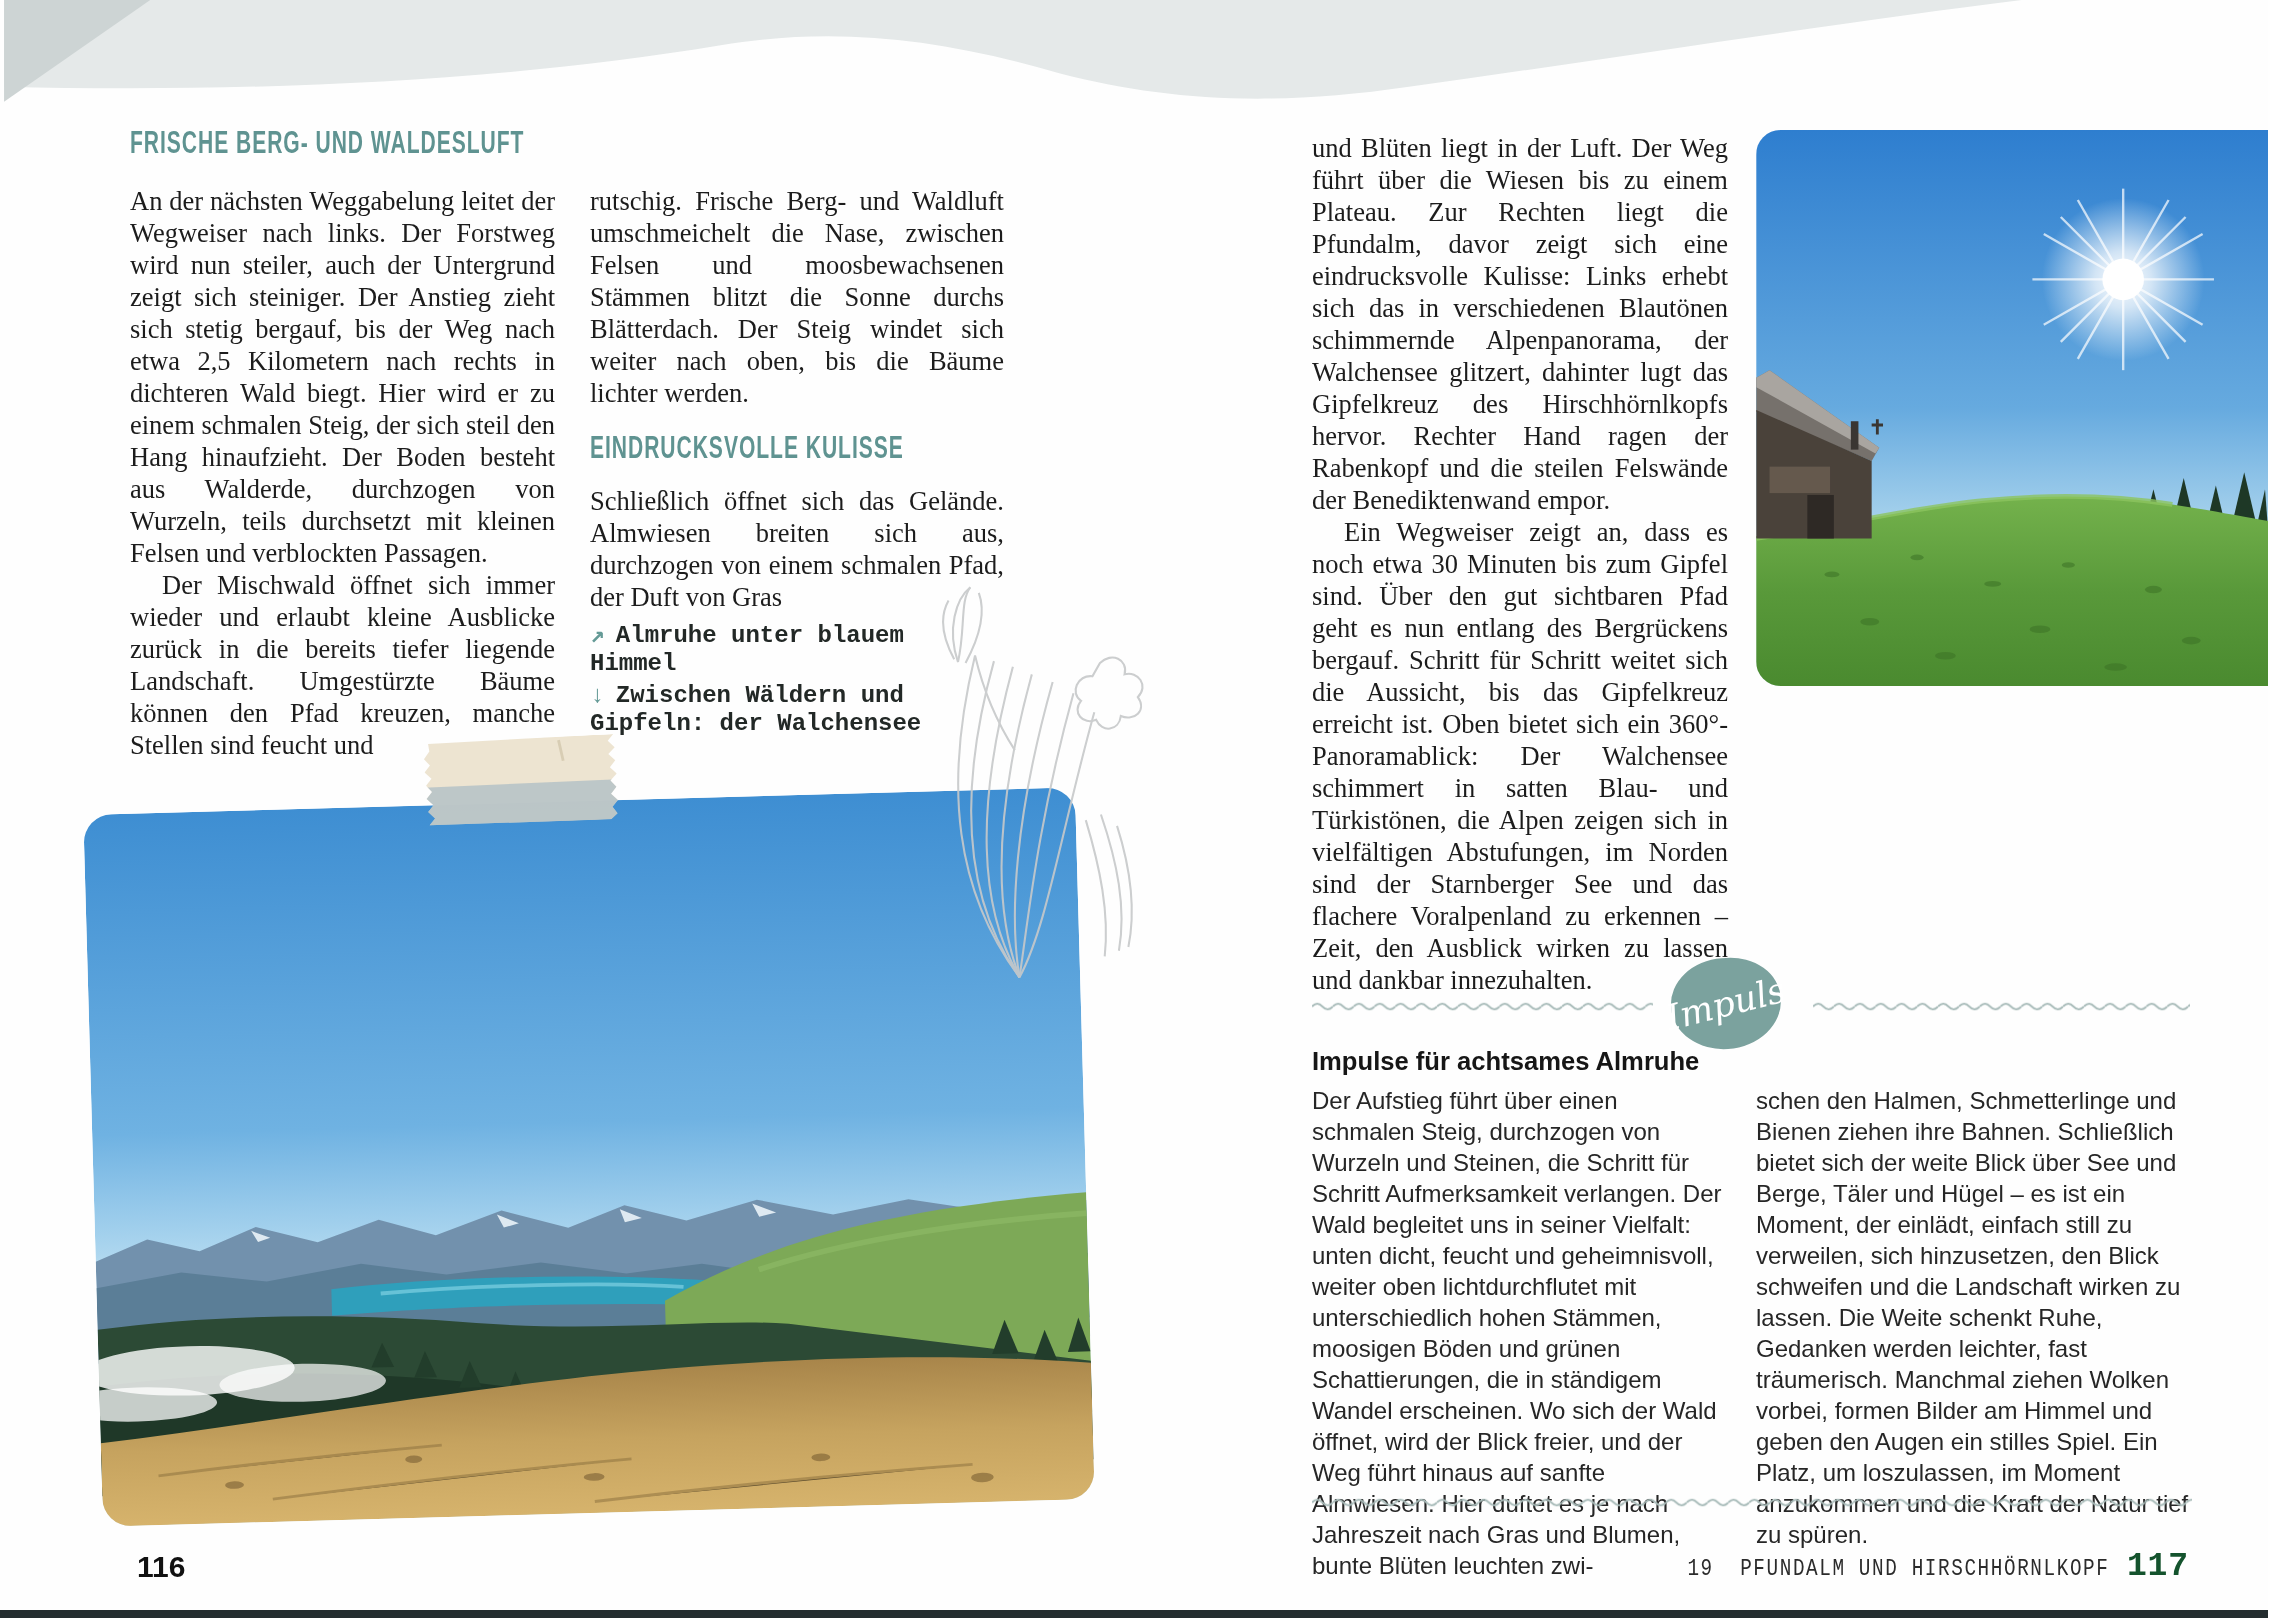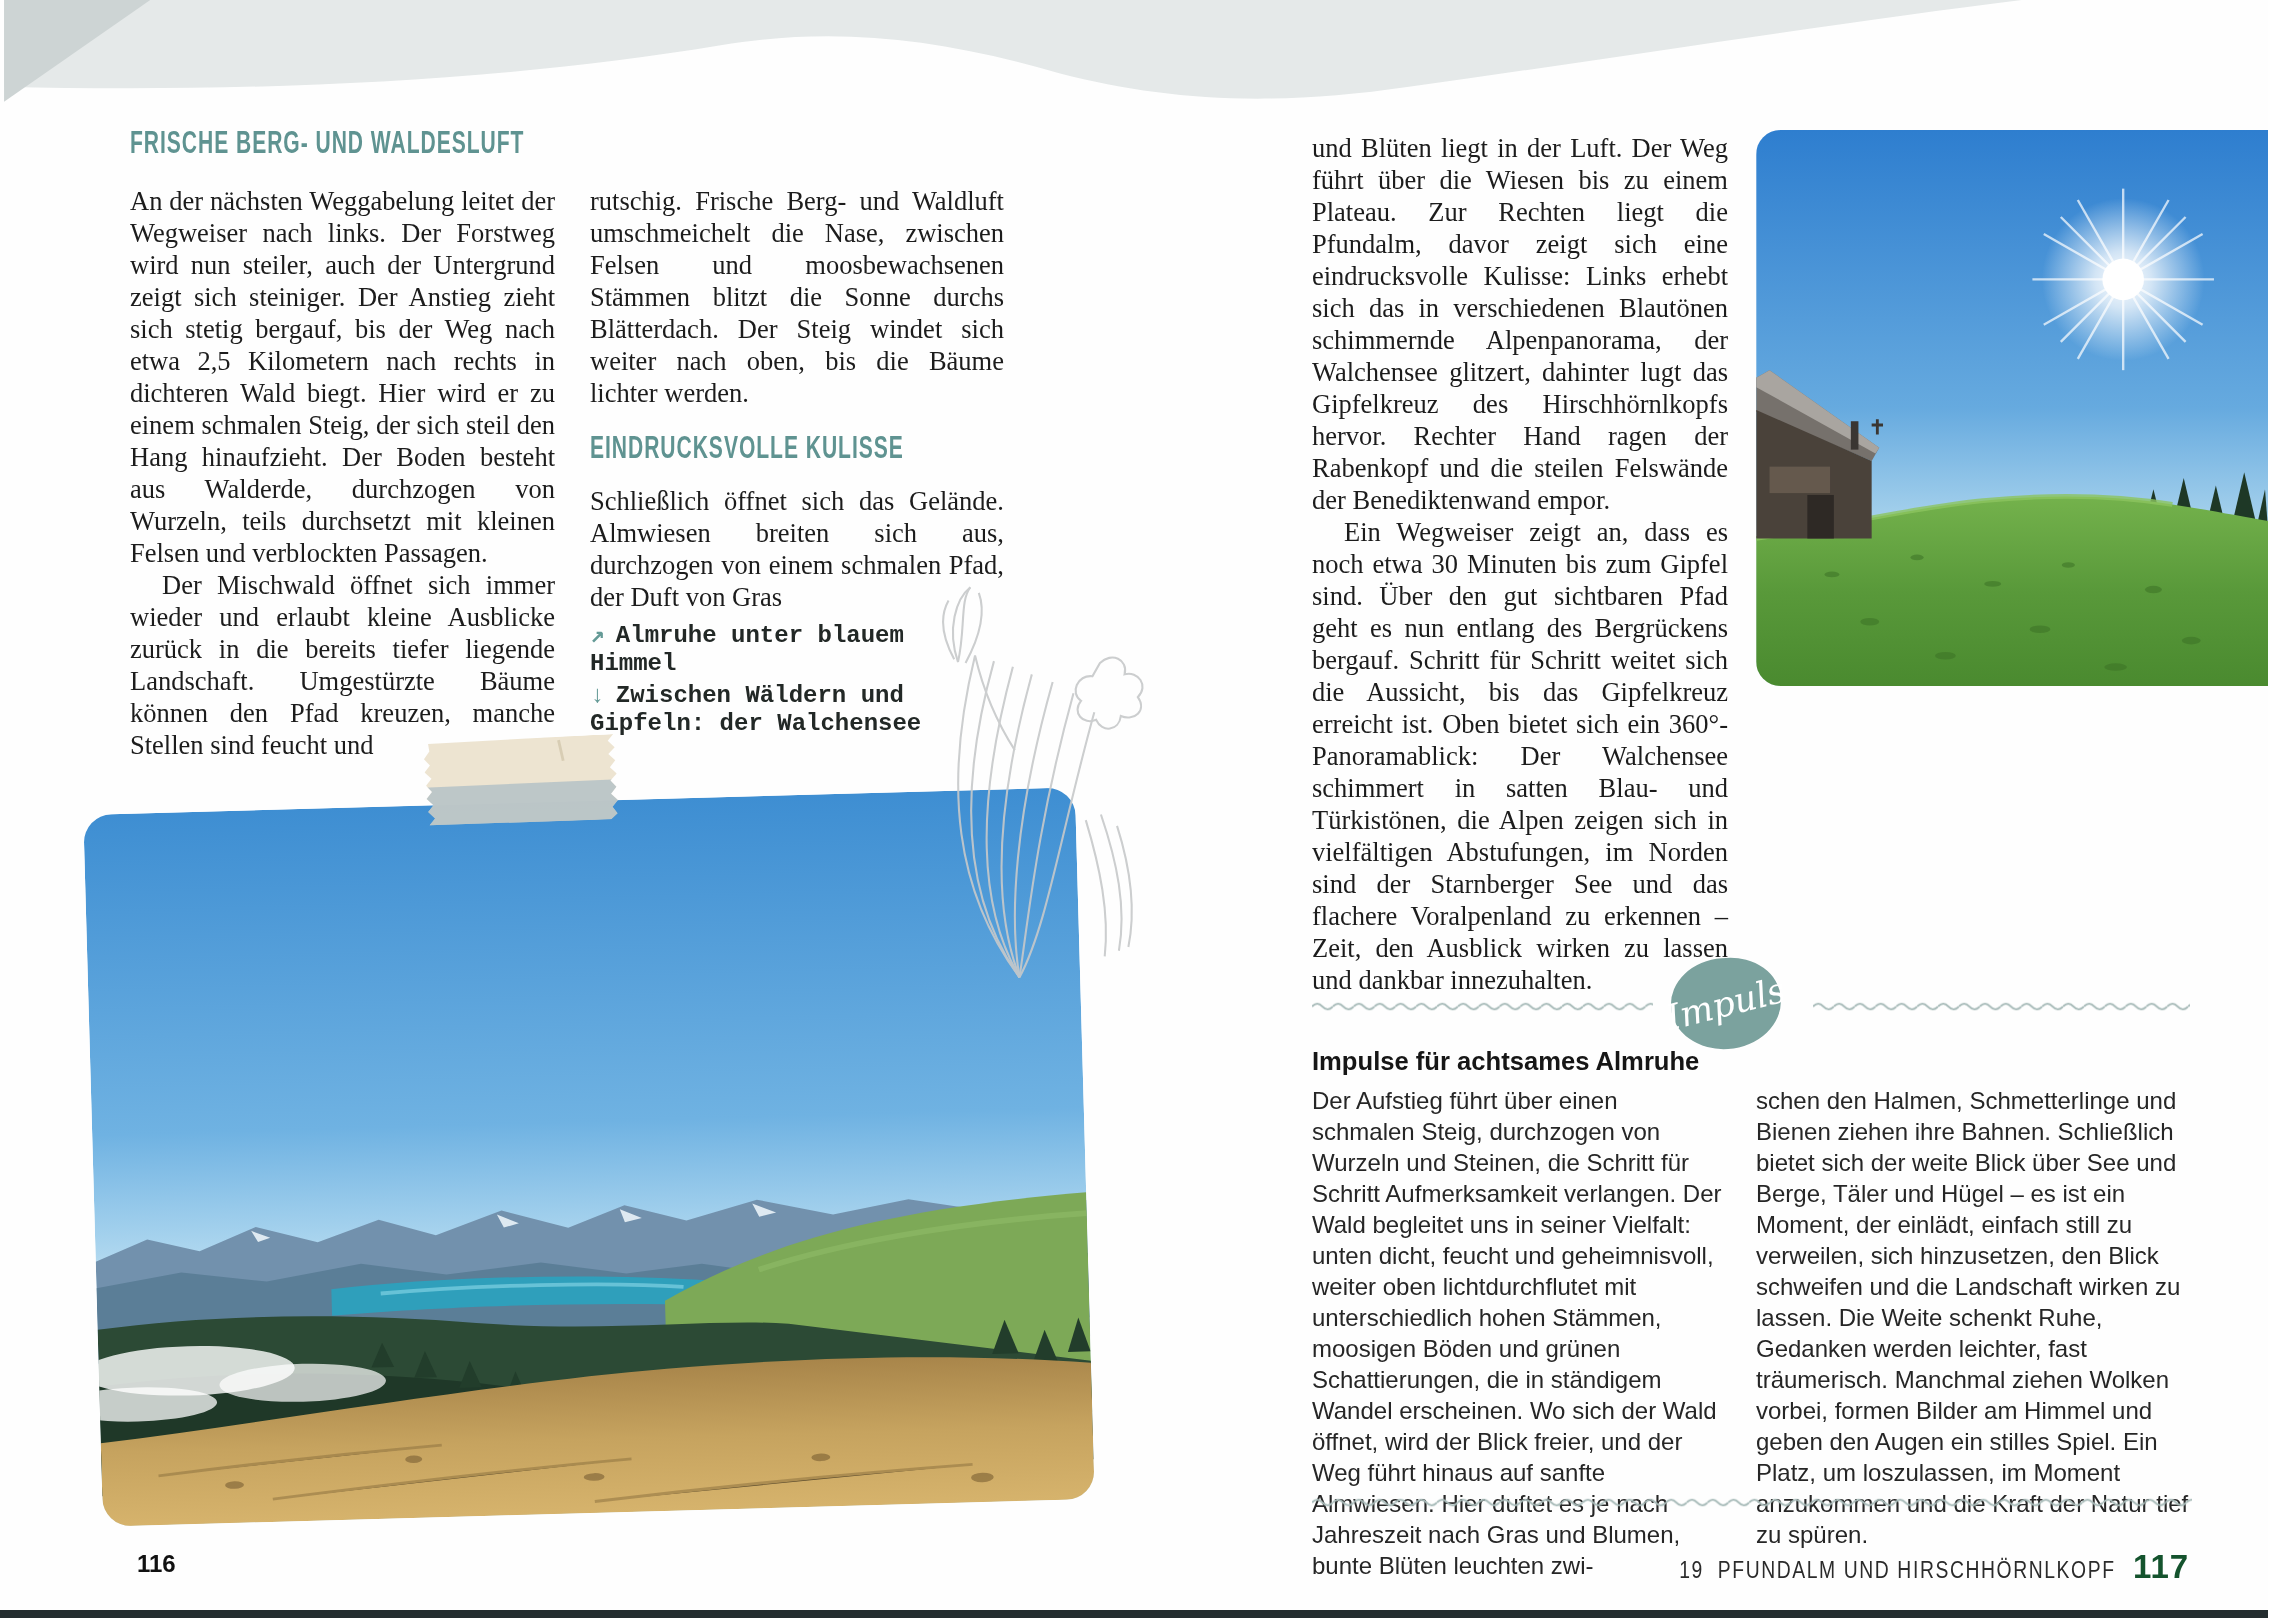--- a/index.html
+++ b/index.html
@@ -23,22 +23,22 @@
   .cap-arrow{color:#649a96;margin-right:11.4px;}
   
   .impulse-head{font-family:"Liberation Sans", sans-serif;font-weight:700;font-size:25.6px;color:#161616;}
   .impulse-col{font-family:"Liberation Sans", sans-serif;font-size:24px;line-height:31px;color:#262626;}
   
   .impuls-badge{width:110px;height:91px;border-radius:50% 48% 52% 50%;background:#7ba29e;
     display:flex;align-items:center;justify-content:center;transform:rotate(-4deg);z-index:3;}
   .impuls-badge span{font-family:"DejaVu Serif", serif;font-style:italic;font-size:35px;color:#ffffff;
     transform:rotate(-10deg);}
   
-  .page-num{font-family:"Liberation Sans", sans-serif;font-weight:700;font-size:24px;color:#111;}
-  .footer-right{font-family:Liberation Sans, sans-serif;color:#222;display:flex;align-items:baseline;gap:17px;}
+  .page-num{font-family:"Liberation Sans", sans-serif;font-weight:700;font-size:30px;color:#111;}
+  .footer-right{font-family:Liberation Mono, monospace;color:#222;display:flex;align-items:baseline;gap:17px;}
   .footer-route{font-size:23px;letter-spacing:1.9px;transform:scaleX(.84);transform-origin:right center;
     display:inline-block;white-space:nowrap;color:#2b2b2b;}
   .footer-num{font-weight:700;font-size:33px;letter-spacing:0.9px;color:#14532d;}
   .bottom-bar{left:0;bottom:0;width:2271px;height:7.6px;background:#242d2f;z-index:6;}
   
   .photo{overflow:hidden;z-index:1;}
   .photo svg{display:block;}
   .left-photo{left:93px;top:801px;width:992px;height:712px;border-radius:28px;transform:rotate(-1.6deg);}
   .right-photo{left:1756px;top:130px;width:515px;height:556px;border-radius:24.6px 0 0 24.6px;}
   .flower{left:816px;top:572px;width:337px;height:413px;z-index:3;pointer-events:none;}

